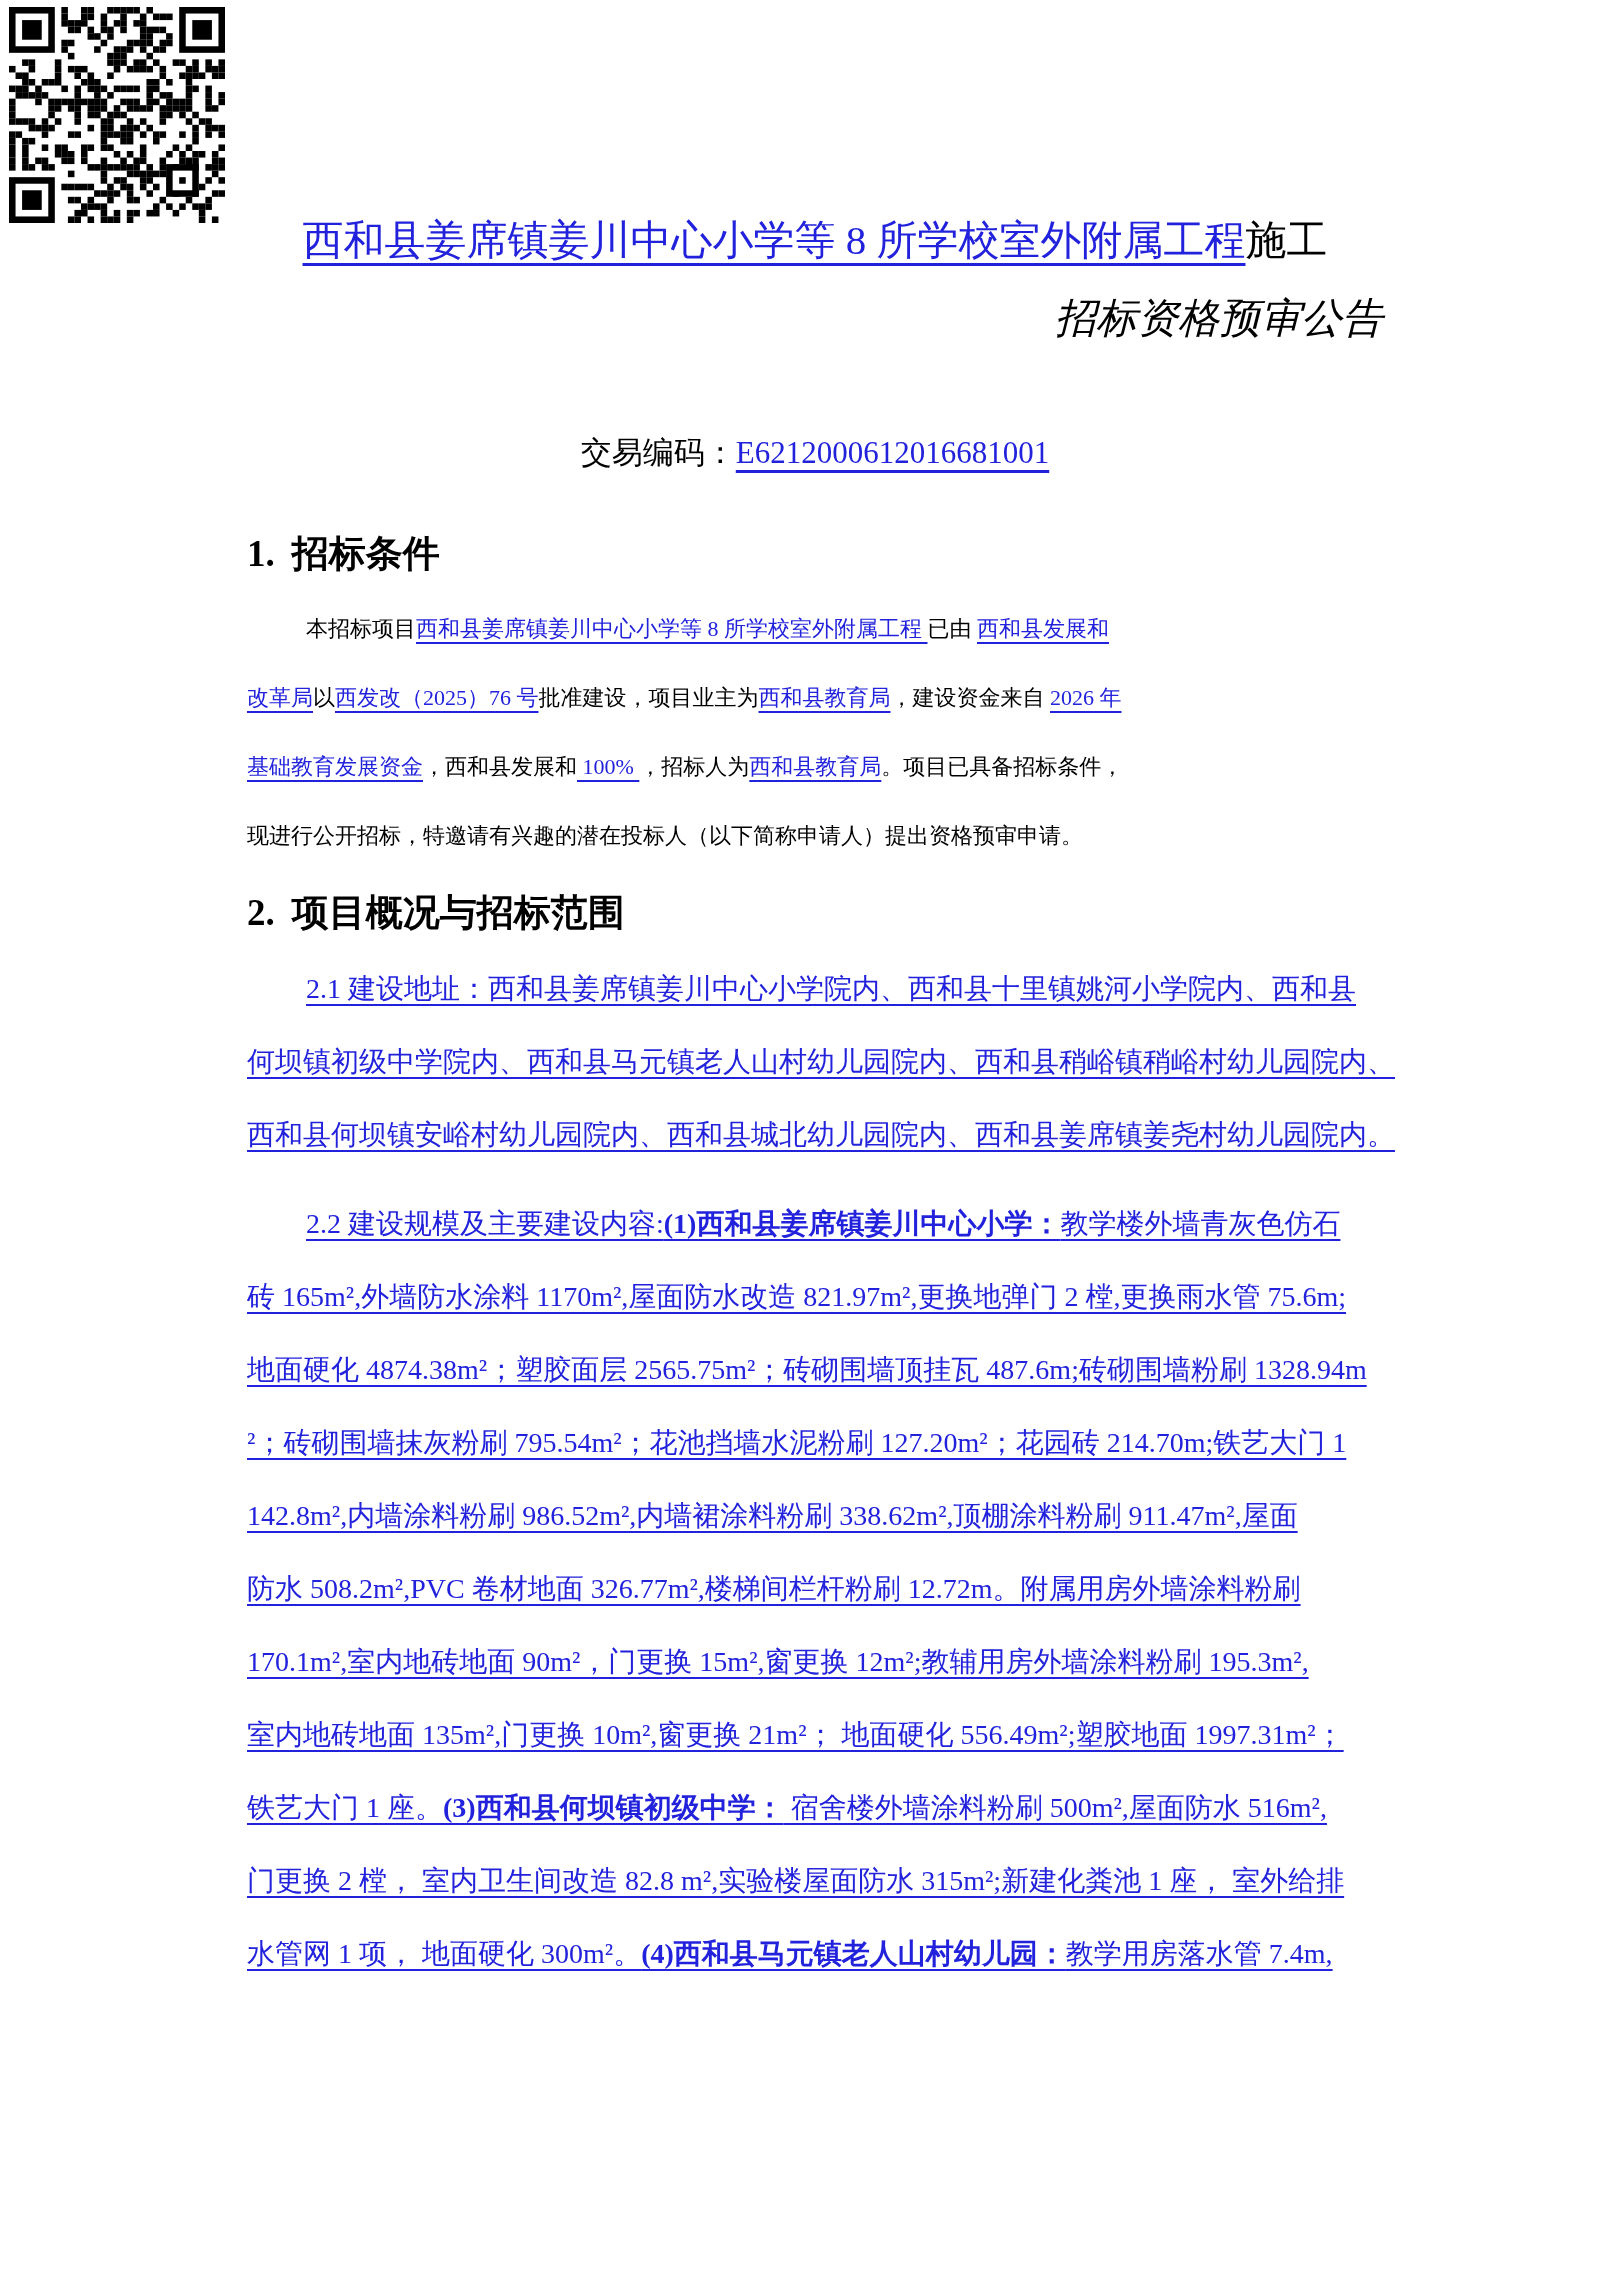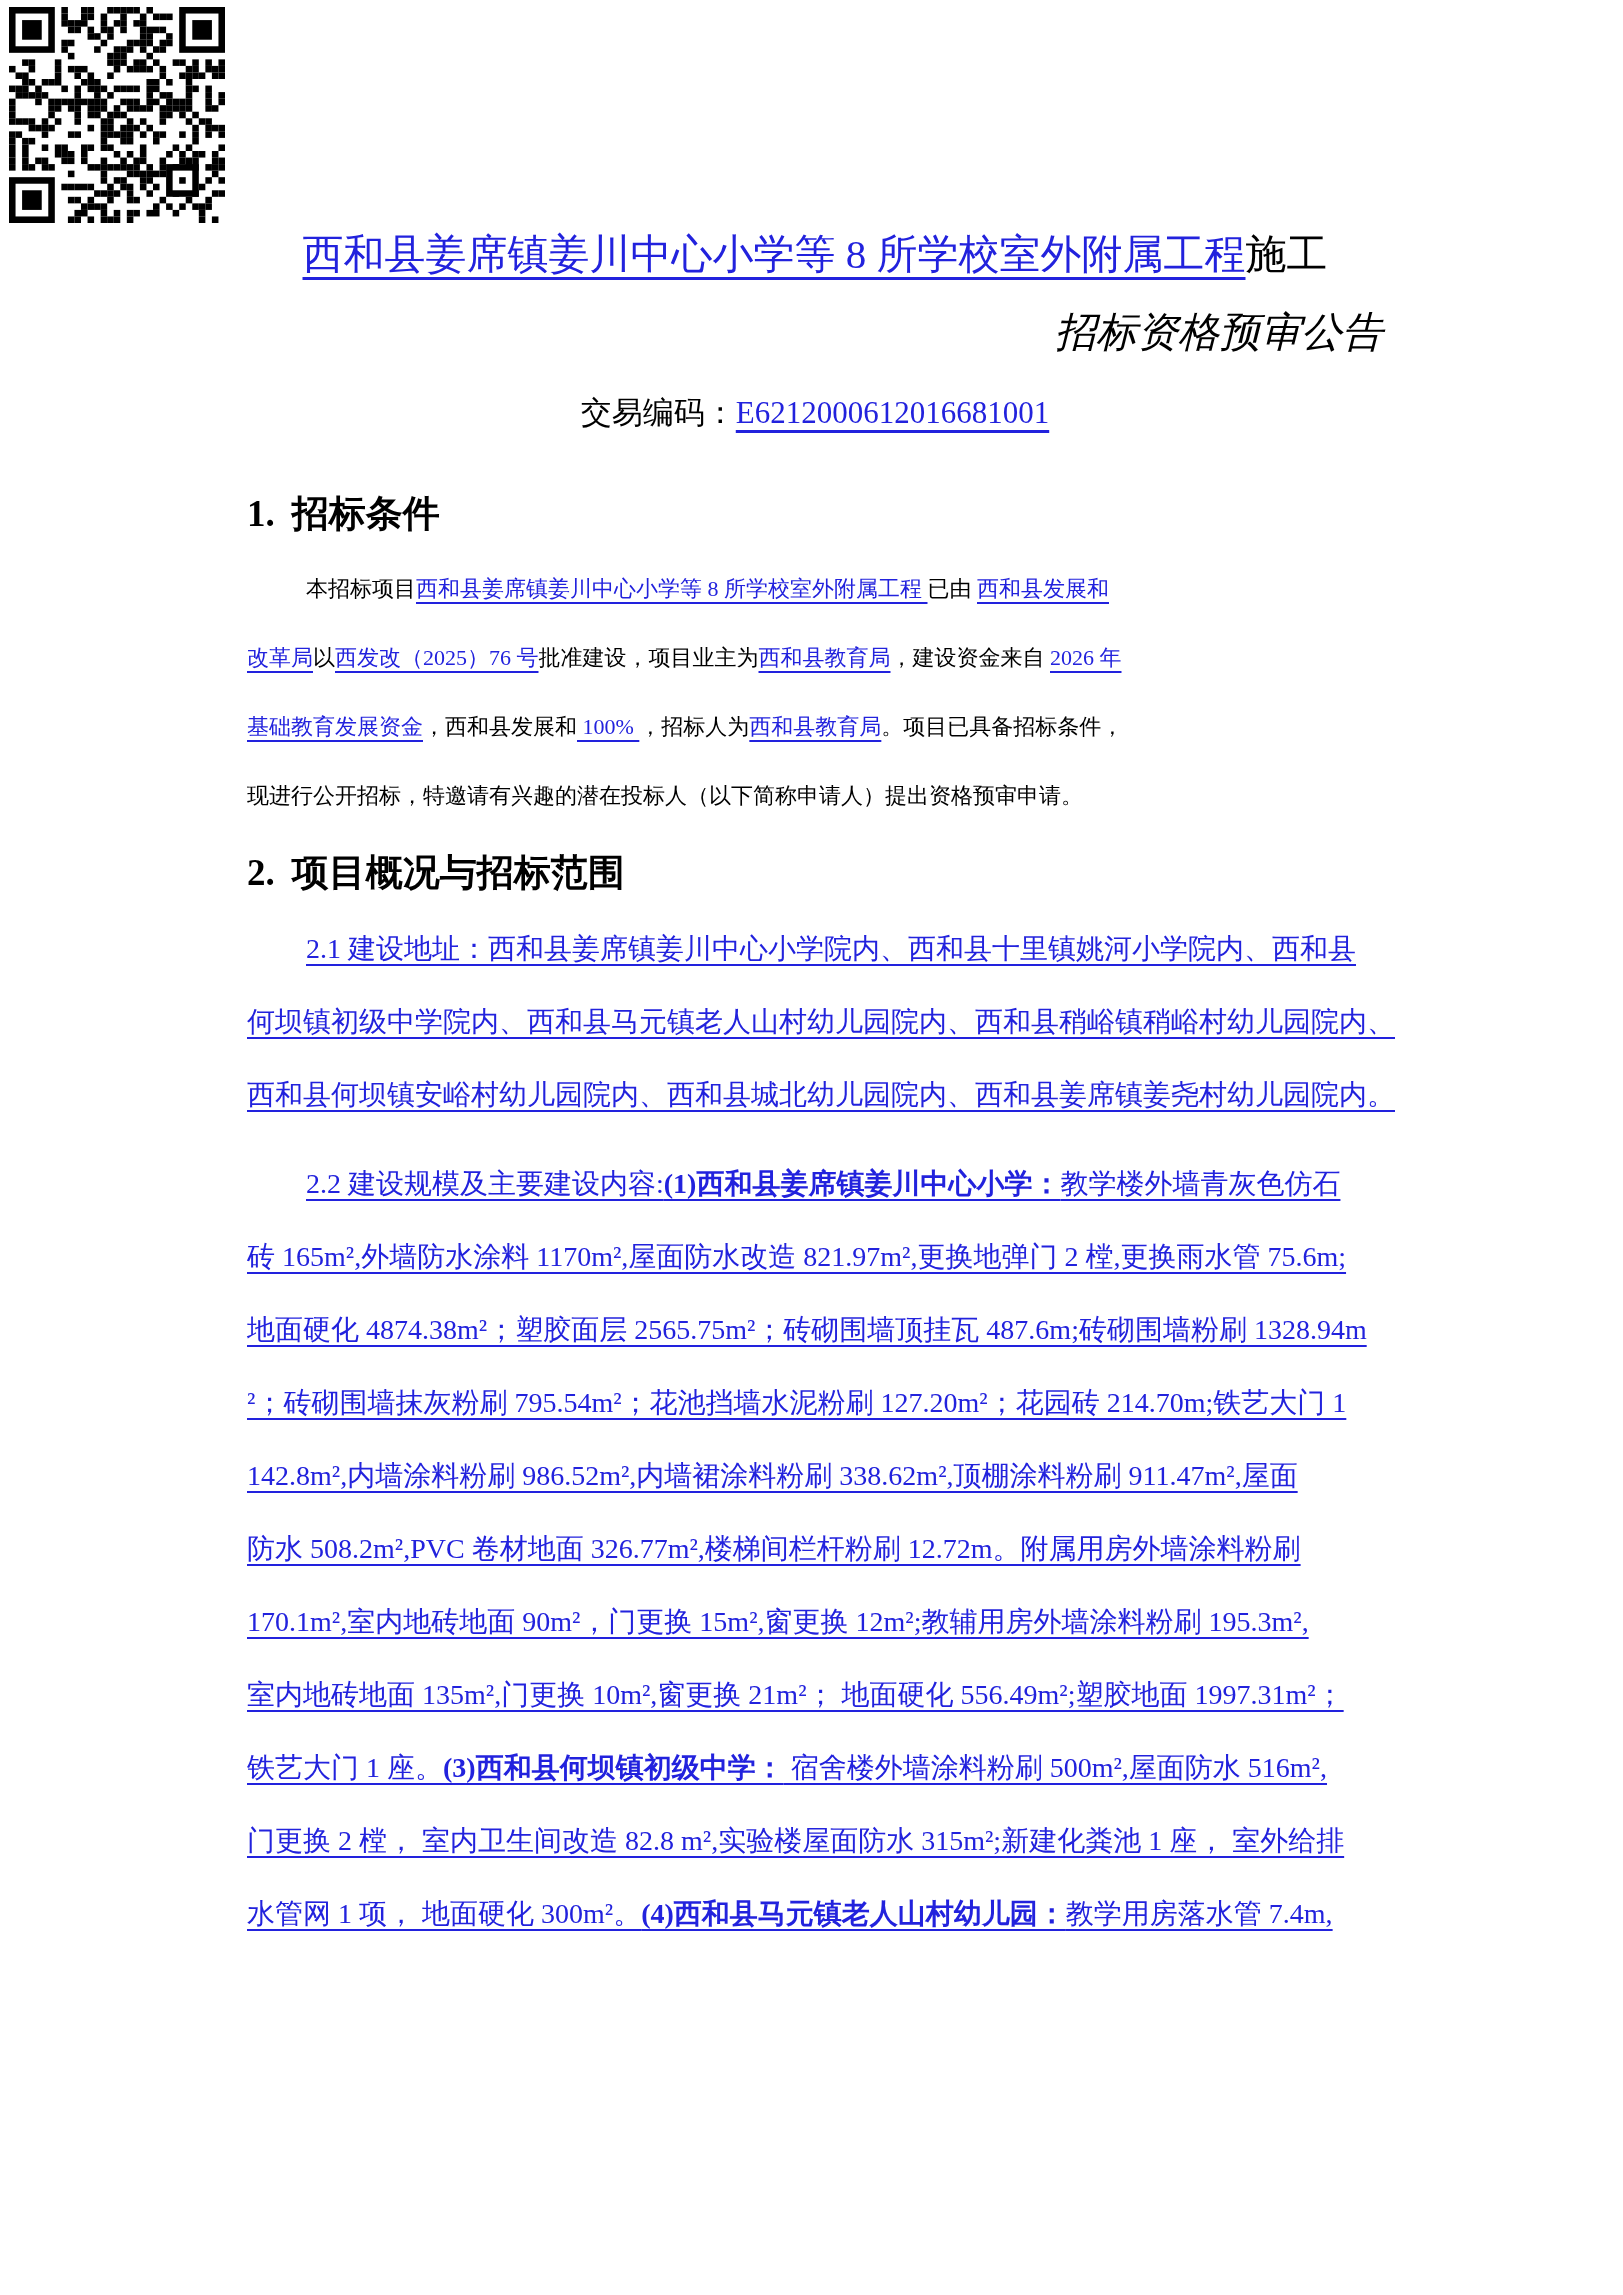--- a/index.html
+++ b/index.html
@@ -5,41 +5,41 @@
   html,body{margin:0;padding:0;background:#ffffff;}
   .page{
     position:relative;
     width:1623px;height:2295px;
     background:#ffffff;
     font-family:"Liberation Serif","DejaVu Serif",serif;
     color:#000000;
     overflow:hidden;
   }
   #qr{position:absolute;left:9.2px;top:6.5px;width:216px;height:216px;}
-  .content{position:absolute;left:247px;top:16px;width:1136px;}
+  .content{position:absolute;left:247px;top:2px;width:1136px;}
 
   .lnk{color:#2222dd;text-decoration:underline;text-decoration-thickness:2px;text-underline-offset:5.9px;}
   .b{font-weight:bold;}
 
   .title{
     margin-top:208px;
     text-align:center;
     font-size:41px;line-height:60px;
     white-space:nowrap;
   }
   .title .lnk{text-decoration-thickness:3.3px;text-underline-offset:8.5px;}
   .title2{
     margin-top:18.3px;
     text-align:right;
     font-size:41px;line-height:60px;
     white-space:nowrap;
     font-style:italic;
   }
   .code{
-    margin-top:28px;
+    margin-top:82px;
     text-align:center;
     font-size:31px;line-height:46px;
     white-space:nowrap;
   }
   .code .lnk{text-decoration-thickness:2.6px;text-underline-offset:6.5px;}
 
   .h{
     font-size:37px;line-height:51px;font-weight:bold;
     white-space:nowrap;
   }

